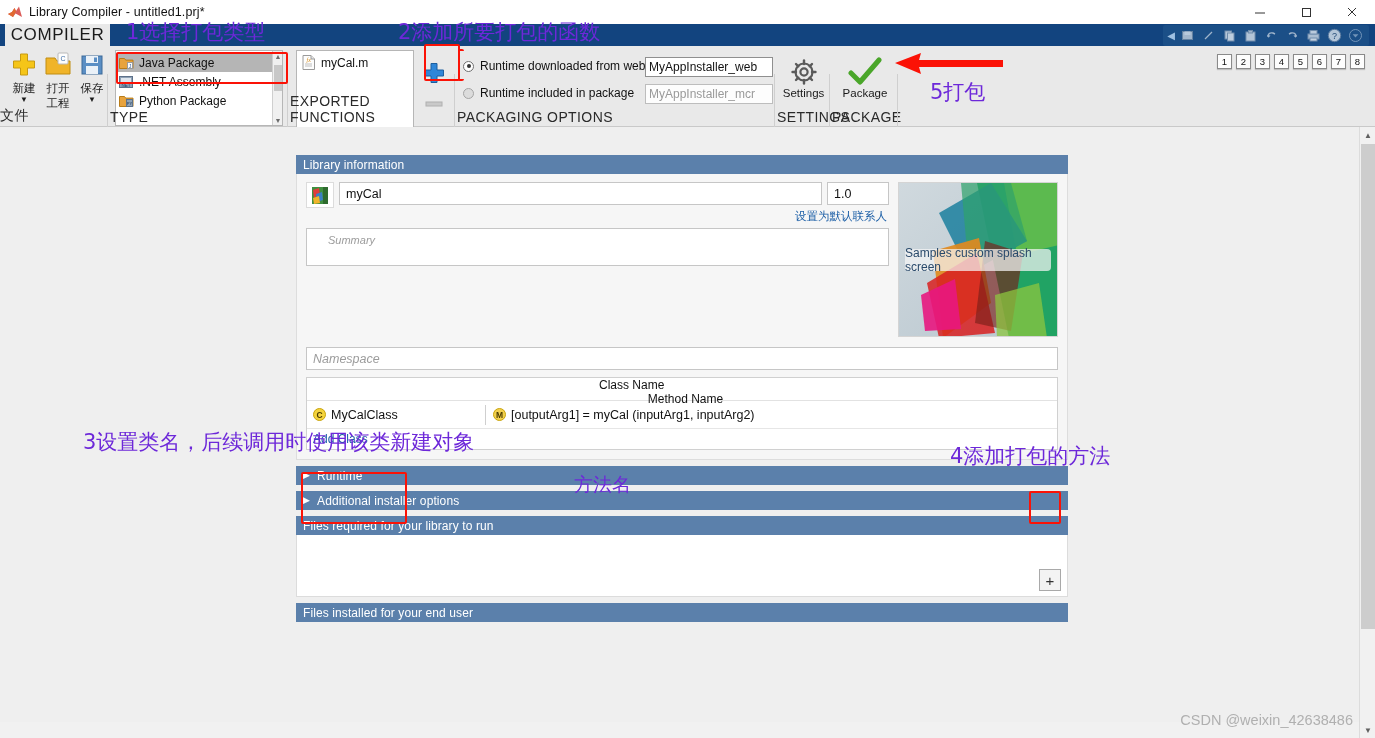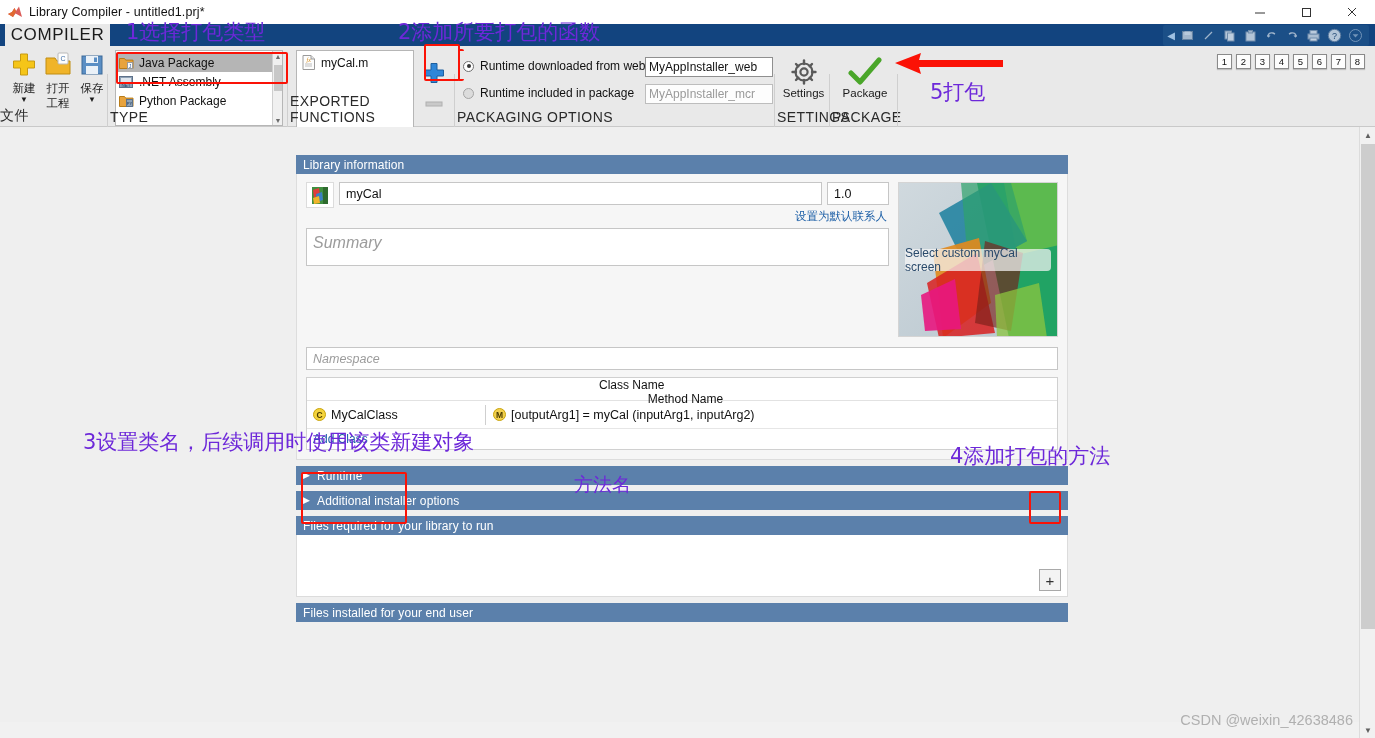--- a/index.html
+++ b/index.html
@@ -200,21 +200,21 @@
   }
   .tin::placeholder { color: #9c9c9c; font-style: italic; }
   .ver { width: 62px; flex: none; text-align: left; }
   .stack { margin-top: 5px; }
   .stack .tin { margin-bottom: 5px; }
   .defcontact {
     text-align: right; font-size: 11.5px; color: #1b5ea6; padding: 1px 2px 4px 0;
   }
   .ta {
     border: 1px solid #c6c6c6; background: #fff; width: 100%;
-    font-size: 16px; padding: 5px 6px; color: #111; resize: none;
+    font-size: 11px; padding: 5px 21px; color: #111; resize: none;
     font-family: "Liberation Sans", sans-serif; outline: none;
   }
   .ta::placeholder { color: #9c9c9c; font-style: italic; }
   .splash {
     width: 160px; height: 155px; flex: none; margin-left: 9px;
     position: relative; overflow: hidden;
     background: linear-gradient(160deg,#cfd8dd 0%,#b9c6cf 55%,#cdd6da 100%);
     border: 1px solid #d4d4d4;
   }
   .splash-label {
@@ -617,21 +617,21 @@
               <polygon points="78,0 160,0 160,155 110,155" fill="#13a05a" opacity="0.92"></polygon>
               <polygon points="105,0 160,0 160,62 118,72" fill="#6bbf4a" opacity="0.8"></polygon>
               <polygon points="40,30 92,0 128,58 70,90" fill="#1b7f9e" opacity="0.85"></polygon>
               <polygon points="62,0 112,0 128,58 70,90" fill="#2fa36b" opacity="0.7"></polygon>
               <polygon points="34,68 80,55 92,120 44,155" fill="#e08a20" opacity="0.92"></polygon>
               <polygon points="28,100 78,70 96,150 40,155" fill="#d82020" opacity="0.85"></polygon>
               <polygon points="22,112 56,96 62,146 26,148" fill="#e8177f" opacity="0.9"></polygon>
               <polygon points="86,58 124,70 112,148 76,140" fill="#7a1f18" opacity="0.65"></polygon>
               <polygon points="96,112 140,100 148,155 98,155" fill="#8cc63f" opacity="0.75"></polygon>
             </svg>
-            <div class="splash-label">Select custom myCal screen</div>
+            <div class="splash-label">Samples custom splash screen</div>
           </div>
         </div>
 
 
         <div class="ns-wrap">
           <input class="tin ns-input" placeholder="Namespace" style="">
         </div>
 
         <div class="tbl">
           <div class="tbl-head">

